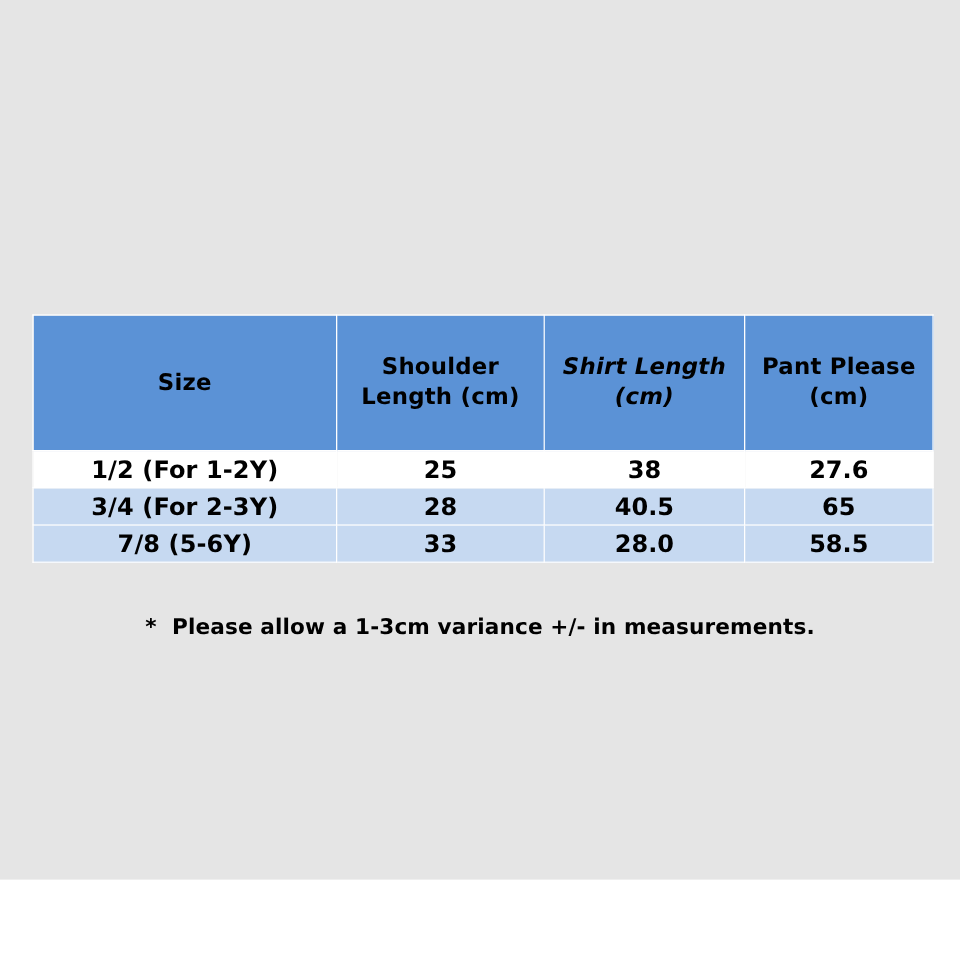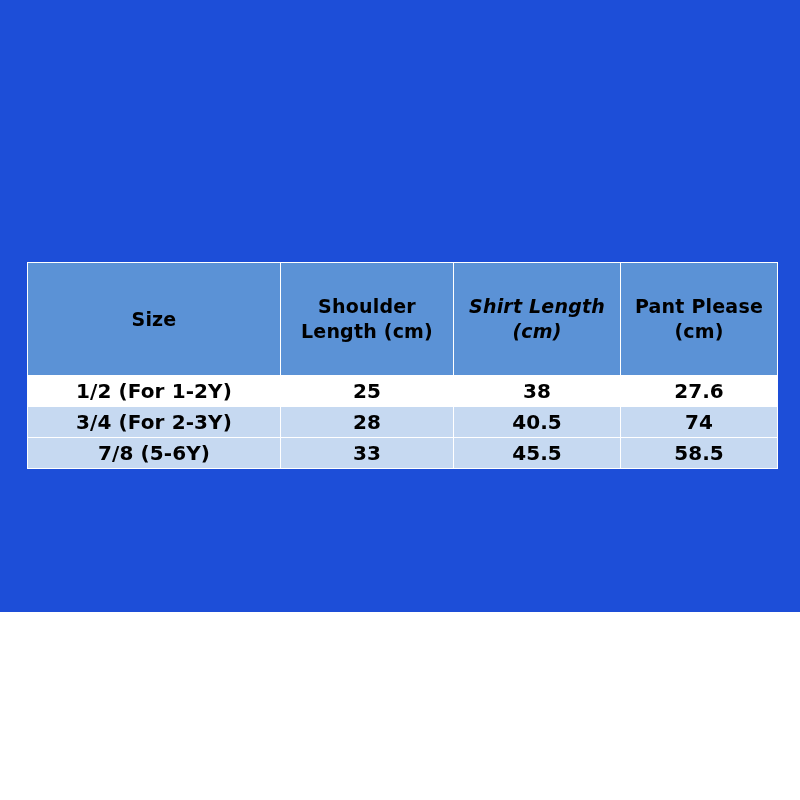--- a/index.html
+++ b/index.html
@@ -7,22 +7,22 @@
     padding: 0;
     width: 800px;
     height: 800px;
     background: #ffffff;
     font-family: "DejaVu Sans", sans-serif;
   }
 
   #page {
     position: relative;
     width: 800px;
-    height: 612px;
-    background: #1d4ed8;
+    height: 733px;
+    background: #e5e5e5;
     overflow: hidden;
   }
 
   #table-wrap {
     position: absolute;
     left: 27px;
     top: 262px;
     width: 746px;
   }
 
@@ -116,26 +116,27 @@
         <tr class="odd">
           <td class="cell-size">1/2 (For 1-2Y)</td>
           <td>25</td>
           <td>38</td>
           <td>27.6</td>
         </tr>
         <tr class="even">
           <td class="cell-size">3/4 (For 2-3Y)</td>
           <td>28</td>
           <td>40.5</td>
-          <td>74</td>
+          <td>65</td>
         </tr>
         <tr class="even">
           <td class="cell-size">7/8 (5-6Y)</td>
           <td>33</td>
-          <td>45.5</td>
+          <td>28.0</td>
           <td>58.5</td>
         </tr>
       </tbody>
     </table>
   </div>
 
+  <div id="note">*  Please allow a 1-3cm variance +/- in measurements.</div>
 
 </div>
 
 </body></html>

